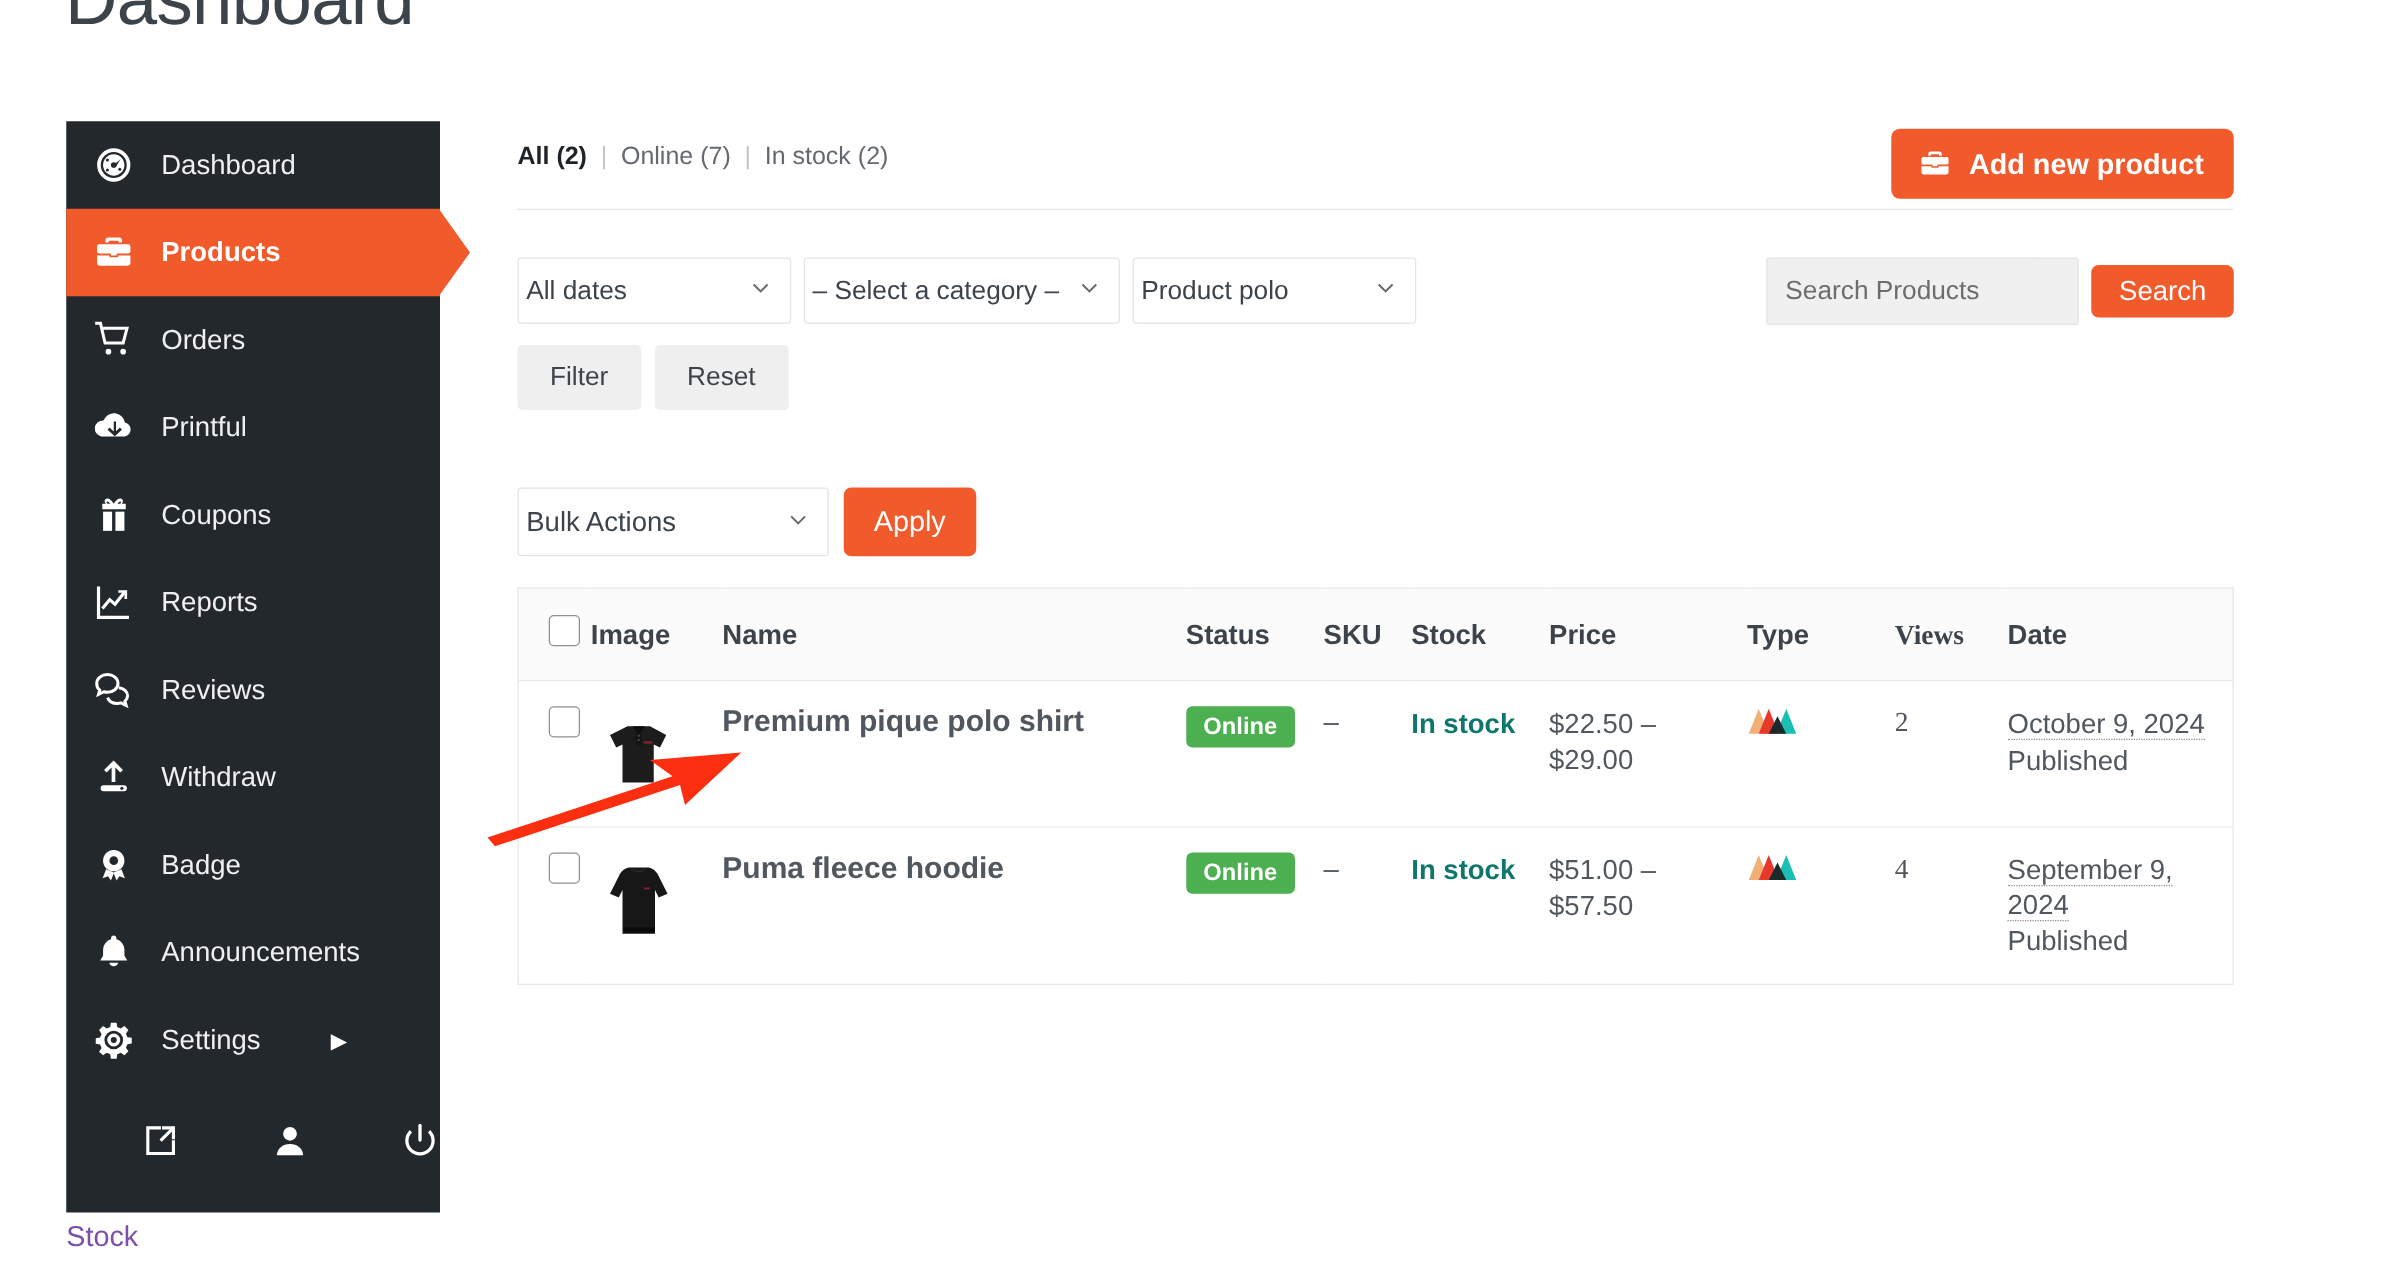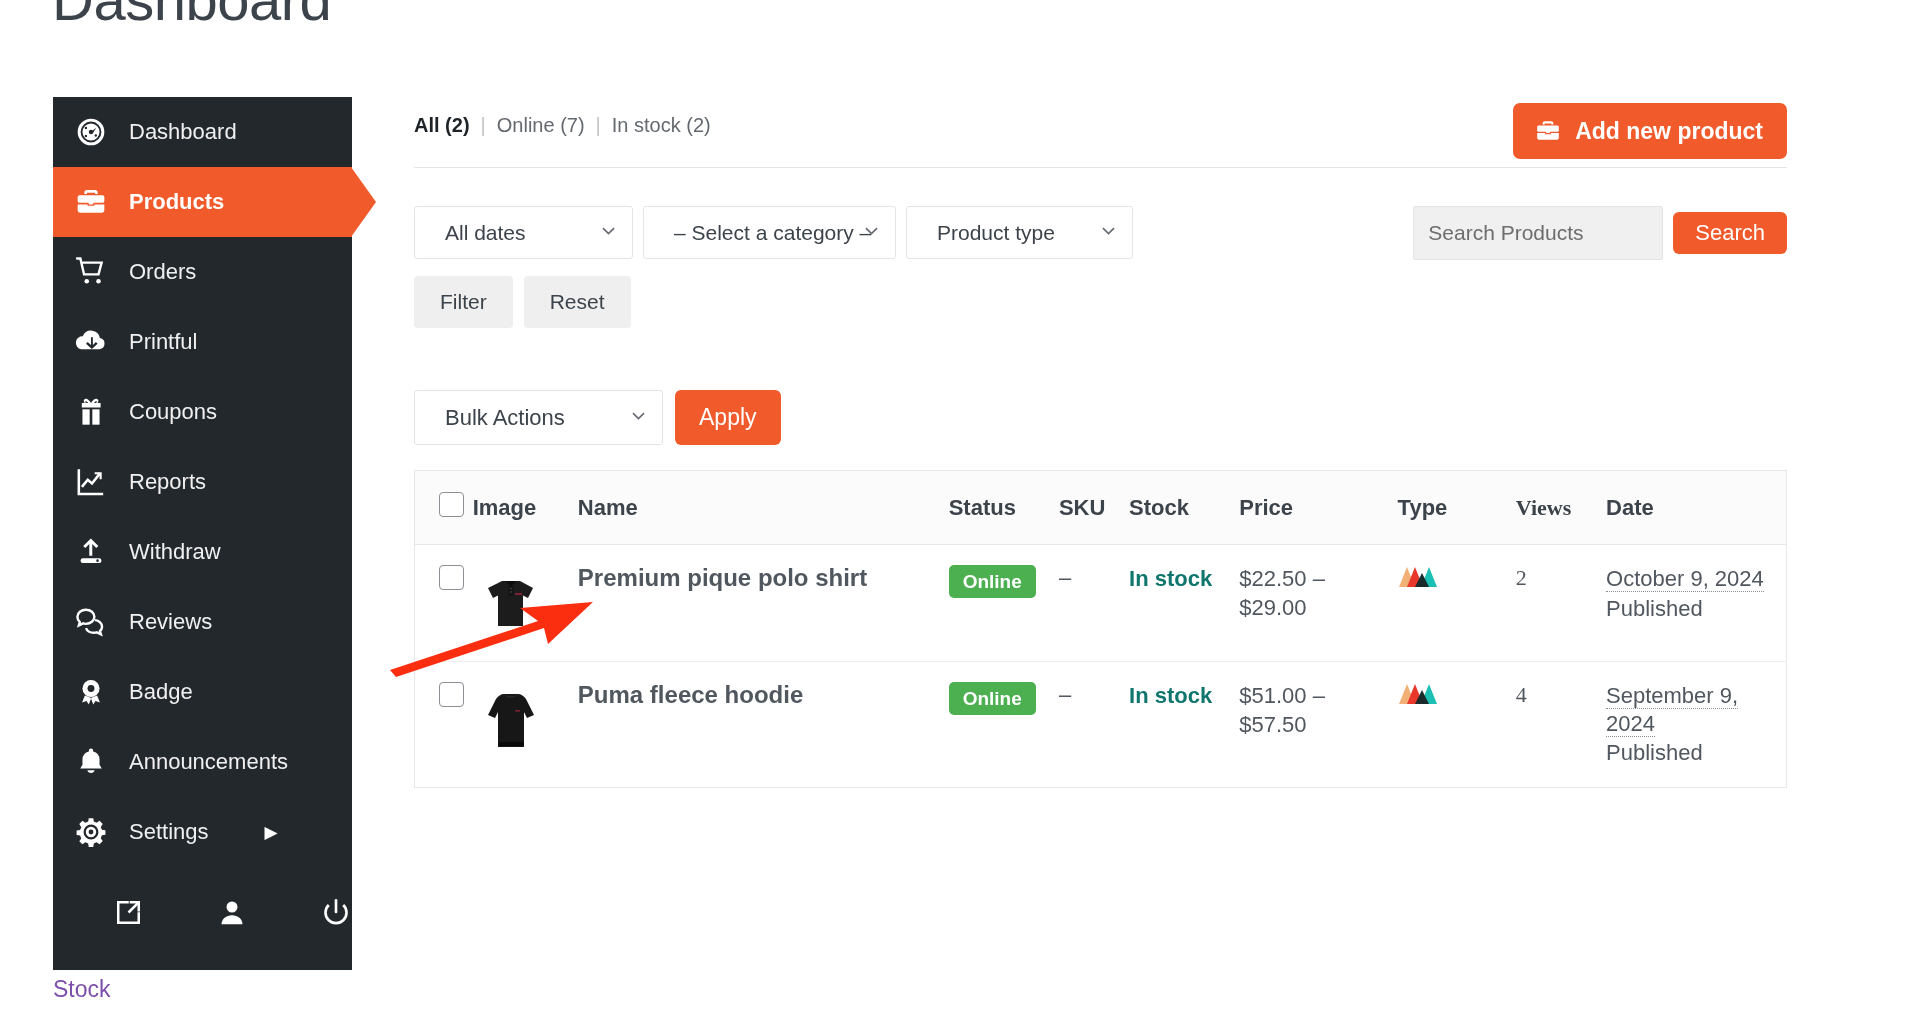--- a/index.html
+++ b/index.html
@@ -152,21 +152,21 @@
     position: relative;
   }
   .select {
     position: relative;
     height: 53px;
     border: 1px solid #e2e4e7;
     background: #fff;
     border-radius: 3px;
     display: flex;
     align-items: center;
-    padding: 0 46px 0 30px;
+    padding: 0 46px 0 6px;
     font-size: 21px;
     color: #3c434a;
     white-space: nowrap;
     cursor: pointer;
   }
   .select .chev {
     position: absolute;
     right: 14px; top: 50%;
     transform: translateY(-50%);
     color: #646970;
@@ -409,37 +409,37 @@
           <path d="M3.4 3v17.4h17.2"></path>
           <path d="M5.6 15.4l4.1-5 3 2.6 5.6-7.1"></path>
           <path d="M14.6 5.8h4.2v4.2" stroke-width="1.5"></path>
         </svg>
       </span>
       <span class="nav-label">Reports</span>
     </div>
 
     <div class="nav-item">
       <span class="nav-ico">
+        <svg width="34" height="34" viewBox="0 0 24 24" fill="none" stroke="#fff" stroke-width="1.7">
+          <path d="M2.4 8.3c0-2.8 2.7-5 6-5s6 2.2 6 5-2.7 5-6 5c-.7 0-1.4-.1-2-.3l-3 1.5.7-2.4a4.8 4.8 0 0 1-1.7-3.8z"></path>
+          <path d="M14.9 10.7c2.8.3 4.9 2.3 4.9 4.6 0 1.2-.6 2.3-1.5 3.1l.7 2.3-3-1.4c-.6.2-1.3.3-2 .3-2.6 0-4.8-1.4-5.5-3.3"></path>
+        </svg>
+      </span>
+      <span class="nav-label">Reviews</span>
+    </div>
+
+    <div class="nav-item">
+      <span class="nav-ico">
         <svg width="34" height="34" viewBox="0 0 24 24" fill="#fff">
           <path d="M11.9 2.4l5.3 5.3-1.5 1.5-2.8-2.8v8.2h-2.1V6.4L8 9.2 6.5 7.7z"></path>
           <rect x="4.6" y="16.4" width="14.8" height="3.4" rx="1.7"></rect>
           <circle cx="16.6" cy="18.1" r="0.9" fill="#23282d"></circle>
         </svg>
       </span>
       <span class="nav-label">Withdraw</span>
-    </div>
-
-    <div class="nav-item">
-      <span class="nav-ico">
-        <svg width="34" height="34" viewBox="0 0 24 24" fill="none" stroke="#fff" stroke-width="1.7">
-          <path d="M2.4 8.3c0-2.8 2.7-5 6-5s6 2.2 6 5-2.7 5-6 5c-.7 0-1.4-.1-2-.3l-3 1.5.7-2.4a4.8 4.8 0 0 1-1.7-3.8z"></path>
-          <path d="M14.9 10.7c2.8.3 4.9 2.3 4.9 4.6 0 1.2-.6 2.3-1.5 3.1l.7 2.3-3-1.4c-.6.2-1.3.3-2 .3-2.6 0-4.8-1.4-5.5-3.3"></path>
-        </svg>
-      </span>
-      <span class="nav-label">Reviews</span>
     </div>
 
     <div class="nav-item">
       <span class="nav-ico">
         <svg width="32" height="32" viewBox="0 0 24 24" fill="#fff">
           <circle cx="12" cy="9.4" r="6.4"></circle>
           <circle cx="12" cy="9.4" r="2.6" fill="#23282d"></circle>
           <path d="M7.4 14.6l-2.1 5.3 3.3-1.2 1.7 2.6 1.9-4.8zM16.6 14.6l2.1 5.3-3.3-1.2-1.7 2.6-1.9-4.8z"></path>
         </svg>
       </span>
@@ -527,21 +527,21 @@
       </div>
       <div class="select sel-cat">
         <span>– Select a category –</span>
         <span class="chev">
           <svg width="19" height="19" viewBox="0 0 24 24" fill="none" stroke="#646970" stroke-width="2">
               <path d="M5 9l7 7 7-7"></path>
             </svg>
         </span>
       </div>
       <div class="select sel-type">
-        <span>Product type</span>
+        <span>Product polo</span>
         <span class="chev">
           <svg width="19" height="19" viewBox="0 0 24 24" fill="none" stroke="#646970" stroke-width="2">
               <path d="M5 9l7 7 7-7"></path>
             </svg>
         </span>
       </div>
 
       <div class="search-wrap">
         <input class="search-input" type="text" placeholder="Search Products" style="">
         <button class="btn-search">Search</button>

